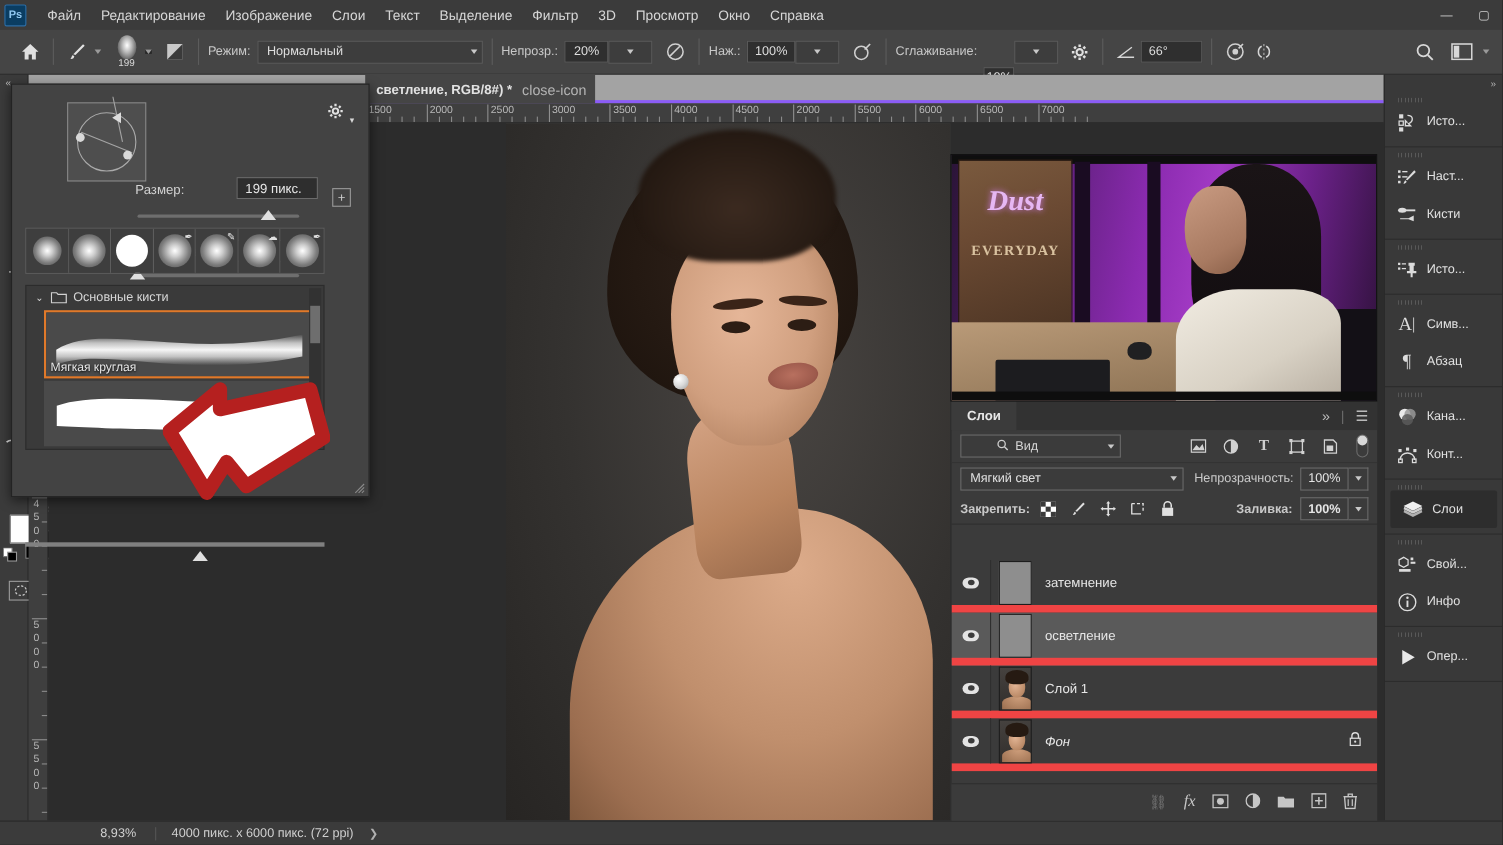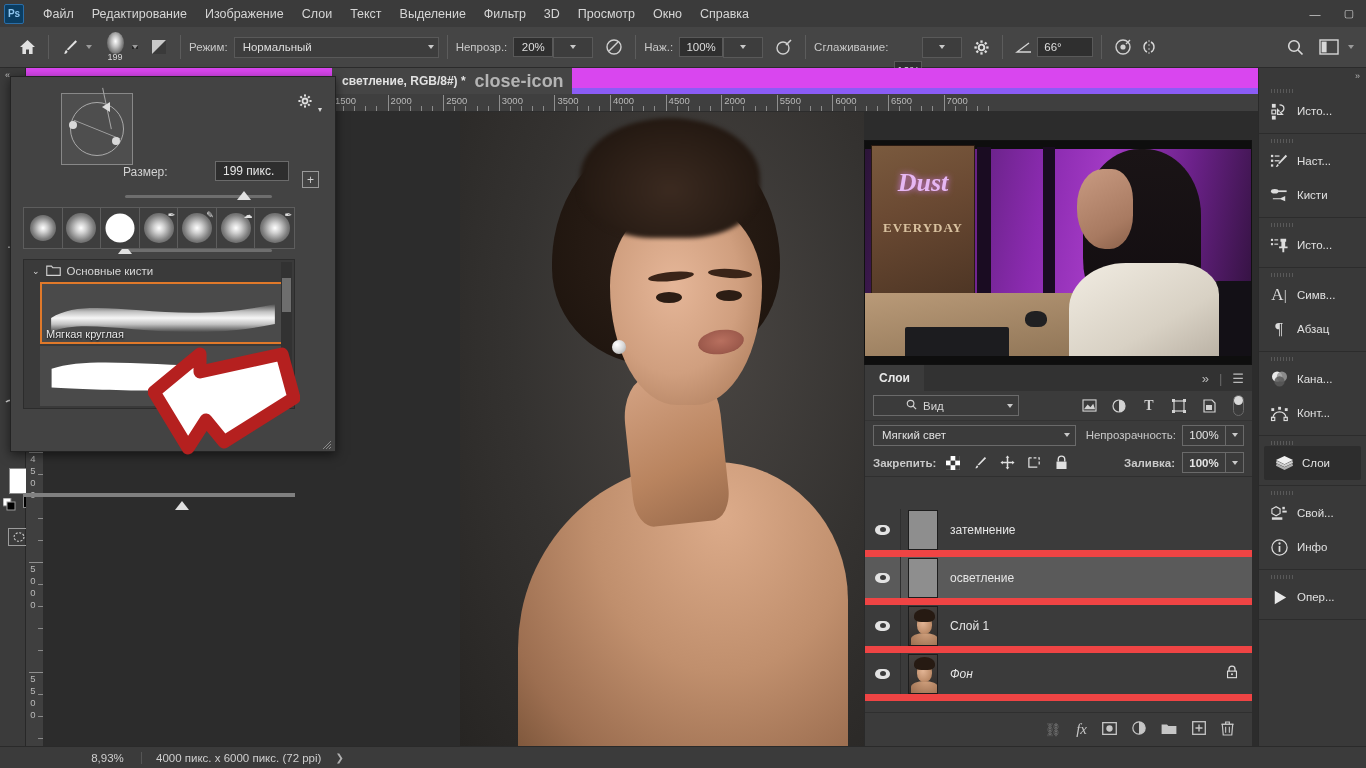--- a/index.html
+++ b/index.html
@@ -147,28 +147,28 @@
   #bg { position: absolute; left: 20px; top: 14px; width: 26px; height: 26px;
         background: #000000; border: 1px solid #8a8a8a; }
   .swap-ico { position: absolute; left: 33px; top: -12px; color: #cdcdcd; font-size: 11px; }
   .reset-ico { position: absolute; left: 0px; top: 30px; color: #cdcdcd; font-size: 10px; }
   .qm-box { position: absolute; left: 8px; top: 460px; width: 22px; height: 18px;
             border: 1px solid #9c9c9c; display:flex; align-items:center; justify-content:center; }
 
   
   #tabbar {
     position: absolute; left: 26px; top: 68px; right: 108px; height: 26px;
-    background: #d946ef; border-bottom: 6px solid #8b5cf6;
+    background: #a3a3a3; border-bottom: 3px solid #8b5cf6;
   }
   #doctab {
     position: absolute; left: 306px; top: 0; height: 26px; background: #454545;
     display: flex; align-items: center; padding: 0 8px 0 10px; gap: 9px;
     color: #e2e2e2; font-size: 12px; font-weight: bold; white-space: nowrap;
   }
-  .tab-close { color: #b4b4b4; font-size: 18px; font-weight: bold; }
+  .tab-close { color: #b4b4b4; font-size: 13px; font-weight: normal; }
 
   
   #hruler {
     position: absolute; left: 26px; top: 94px; right: 108px; height: 18px;
     background: #3f3f3f; border-bottom: 1px solid #2c2c2c; overflow: hidden;
   }
   .hr-tick { position: absolute; bottom: 0; width: 1px; height: 5px; background: #8a8a8a; }
   .hr-major { height: 16px; background: #8f8f8f; }
   .hr-lbl { position: absolute; top: 1px; color: #b9b9b9; font-size: 9.5px; }
   #vruler {

